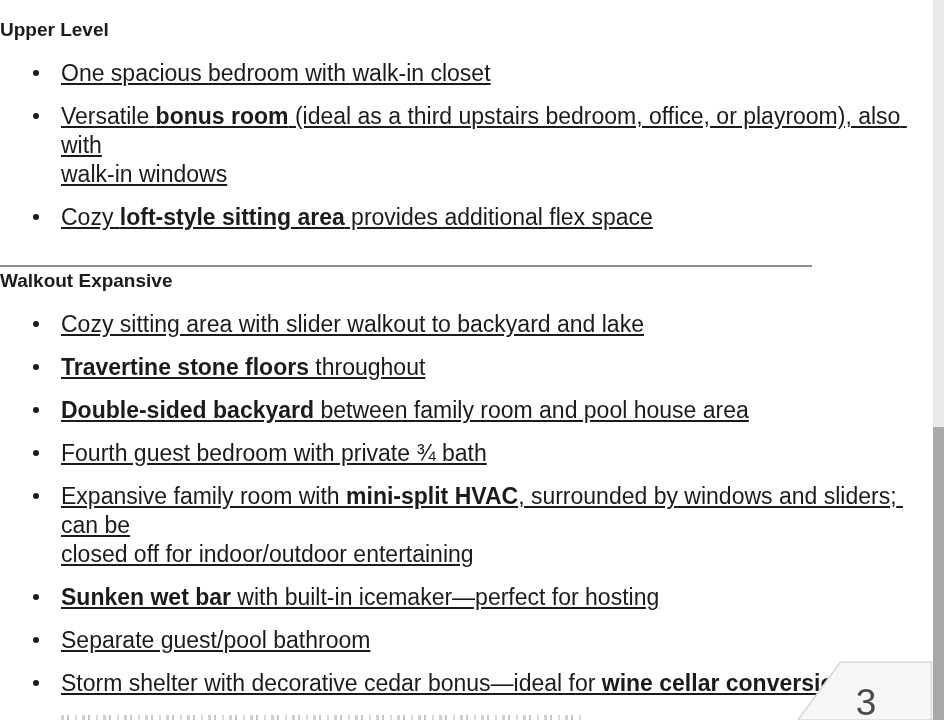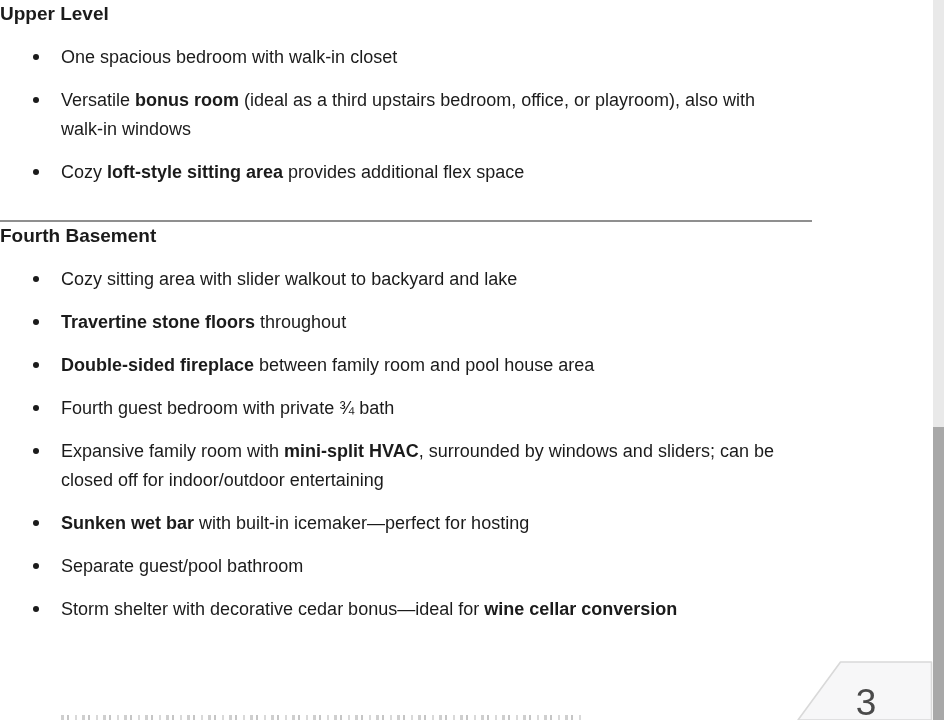--- a/index.html
+++ b/index.html
@@ -9,40 +9,41 @@
     width:944px; height:720px;
     overflow:hidden;
     background:#fff;
     font-family:"Liberation Sans", sans-serif;
     color:var(--text-color, #1b1b1b);
   }
   #doc-body {
     position:absolute;
     left:0; top:0;
     width:933px;
-    padding-top:0;
+    padding-top:16px;
   }
   .section-heading {
     font-size:19px;
     font-weight:700;
     line-height:28px;
     color:var(--text-color, #1b1b1b);
   }
   .section-heading + .bullet-list { margin-top:0; }
   .bullet-list {
     list-style:none;
     margin:0; padding:0;
   }
   .bullet-list li {
     position:relative;
     padding-left:61px;
     margin-top:14px;
-    font-size:18px;
+    font-size:23px;
     line-height:29px;
     white-space:nowrap;
+    text-decoration:underline;
   }
   .bullet-list li:first-child { margin-top:15px; }
   .bullet-dot {
     position:absolute;
     left:33px; top:11px;
     width:6px; height:6px;
     border-radius:50%;
     background:var(--text-color, #1b1b1b);
   }
   .seg { white-space:pre-wrap; }
@@ -104,25 +105,25 @@
 <div id="canvas" style="--text-color: #1b1b1b; --divider-color: #8f8f8f; --sb-track: #e9e9e9; --sb-thumb: #a8a8a8; --badge-digit: #4a4a4a;">
 
   <div id="doc-body">
       <div class="section-heading">Upper Level</div>
       <ul class="bullet-list">
         <li><span class="bullet-dot"></span><span class="seg">One spacious bedroom with walk-in closet</span></li>
         <li><span class="bullet-dot"></span><span class="seg">Versatile </span><span class="seg bold">bonus room</span><span class="seg"> (ideal as a third upstairs bedroom, office, or playroom), also with</span><br><span class="seg">walk-in windows</span></li>
         <li><span class="bullet-dot"></span><span class="seg">Cozy </span><span class="seg bold">loft-style sitting area</span><span class="seg"> provides additional flex space</span></li>
       </ul>
       <div class="section-divider"></div>
-      <div class="section-heading">Fourth Basement</div>
+      <div class="section-heading">Walkout Expansive</div>
       <ul class="bullet-list">
         <li><span class="bullet-dot"></span><span class="seg">Cozy sitting area with slider walkout to backyard and lake</span></li>
         <li><span class="bullet-dot"></span><span class="seg bold">Travertine stone floors</span><span class="seg"> throughout</span></li>
-        <li><span class="bullet-dot"></span><span class="seg bold">Double-sided fireplace</span><span class="seg"> between family room and pool house area</span></li>
+        <li><span class="bullet-dot"></span><span class="seg bold">Double-sided backyard</span><span class="seg"> between family room and pool house area</span></li>
         <li><span class="bullet-dot"></span><span class="seg">Fourth guest bedroom with private ¾ bath</span></li>
         <li><span class="bullet-dot"></span><span class="seg">Expansive family room with </span><span class="seg bold">mini-split HVAC</span><span class="seg">, surrounded by windows and sliders; can be</span><br><span class="seg">closed off for indoor/outdoor entertaining</span></li>
         <li><span class="bullet-dot"></span><span class="seg bold">Sunken wet bar</span><span class="seg"> with built-in icemaker—perfect for hosting</span></li>
         <li><span class="bullet-dot"></span><span class="seg">Separate guest/pool bathroom</span></li>
         <li><span class="bullet-dot"></span><span class="seg">Storm shelter with decorative cedar bonus—ideal for </span><span class="seg bold">wine cellar conversion</span></li>
       </ul>
     </div>
 
   <div id="clipped-line"></div>
 

